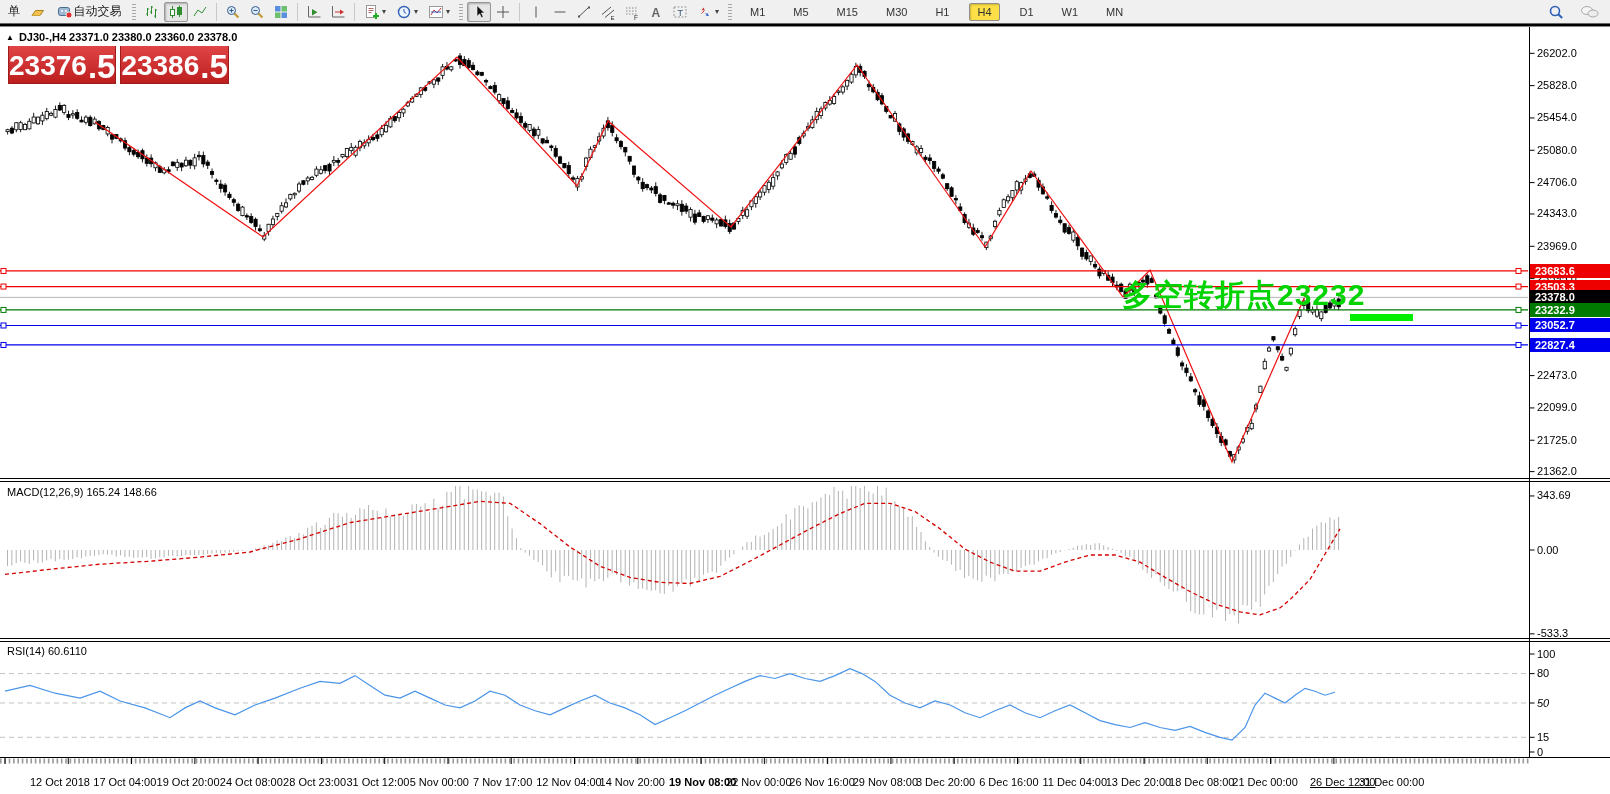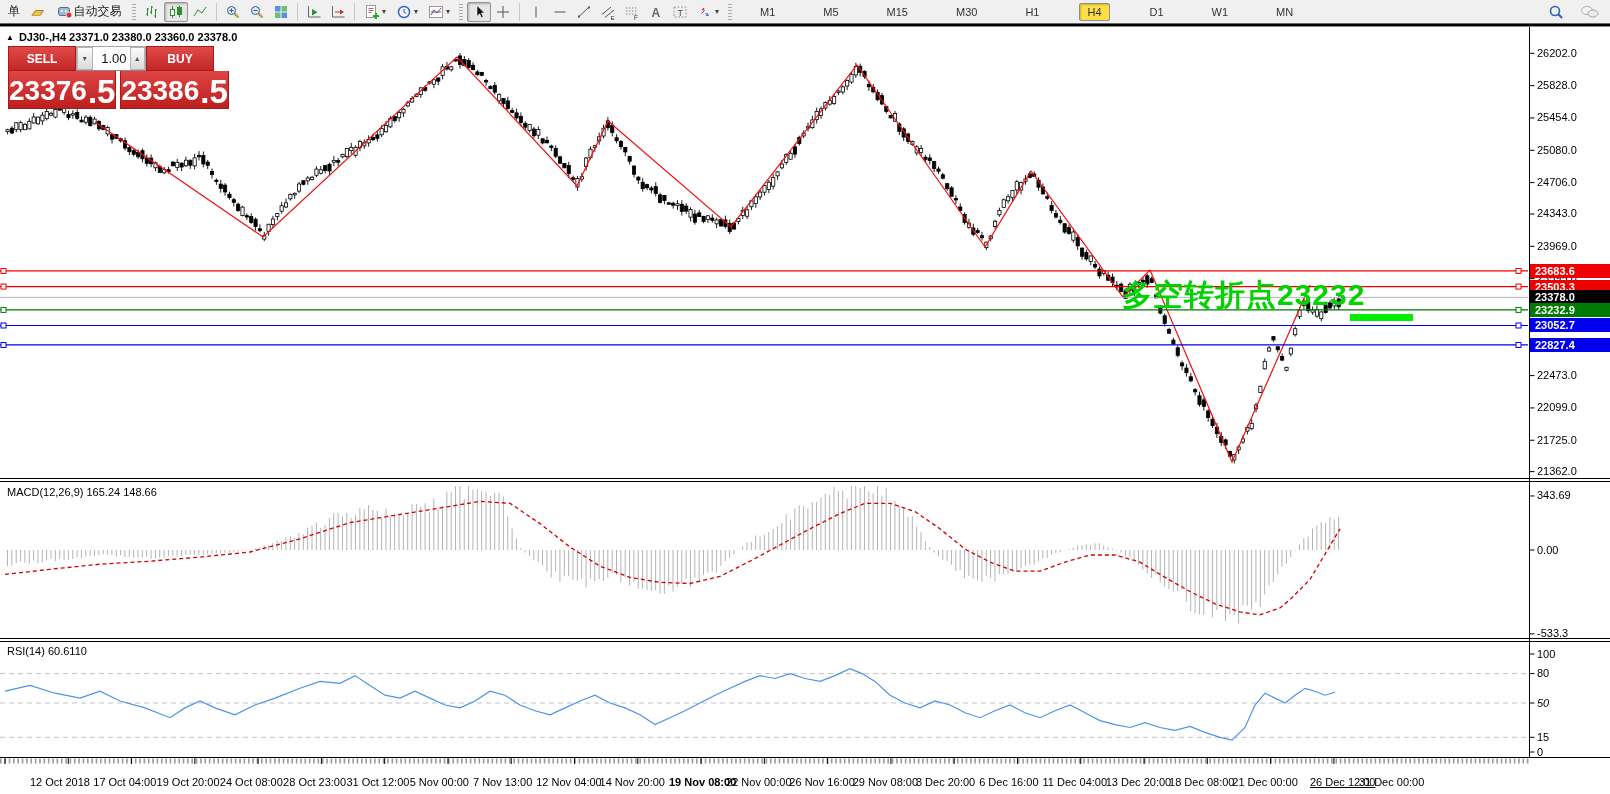--- a/index.html
+++ b/index.html
@@ -8,21 +8,21 @@
 
   
   .toolbar{position:absolute;top:0;left:0;right:0;height:23px;background:#f0f0f0;display:flex;align-items:center;padding-left:2px;z-index:5;}
   .tb-btn{height:20px;min-width:24px;display:flex;align-items:center;justify-content:center;border:1px solid transparent;border-radius:2px;background:transparent;padding:0 1px;flex:0 0 auto;cursor:default;}
   .tb-btn.pressed{background:#e6e6e6;border:1px solid #979797;box-shadow:inset 1px 1px 2px rgba(0,0,0,.25);}
   .tb-btn svg{display:block;}
   .tb-text{font-size:12px;color:#222;white-space:nowrap;}
   .grip{width:4px;height:16px;margin:0 4px;background-image:repeating-linear-gradient(180deg,#ababab 0 1px,transparent 1px 3px);flex:0 0 auto;}
   .sep{width:1px;height:18px;background:#c9c9c9;margin:0 4px;flex:0 0 auto;}
   .caret{font-size:8px;color:#444;margin-left:2px;}
-  .tf-btn{padding:2px 7px;margin:0 16px;font-size:11px;color:#333;border:1px solid transparent;border-radius:2px;background:transparent;flex:0 0 auto;}
+  .tf-btn{padding:2px 7px;margin:0 6px;font-size:11px;color:#333;border:1px solid transparent;border-radius:2px;background:transparent;flex:0 0 auto;}
   .tf-btn.pressed{background:#fde047;border:1px solid #8e8e8e;box-shadow:inset 1px 1px 2px rgba(0,0,0,.2);}
   .toolbar-right{margin-left:auto;display:flex;align-items:center;gap:10px;padding-right:8px;}
   .win-split{position:absolute;top:23px;left:0;right:0;height:4px;background:linear-gradient(180deg,#666 0 1px,#000 1px 3px,#888 3px 4px);z-index:5;}
 
   
   #chart-svg{position:absolute;top:0;left:0;z-index:1;}
   .symbol-title{position:absolute;top:31px;left:6px;z-index:3;font-size:11px;font-weight:bold;color:#000;display:flex;align-items:center;gap:5px;white-space:nowrap;}
   .collapse-tri{font-size:8px;color:#000;}
 
   .trade-panel{position:absolute;top:46px;left:8px;width:208px;z-index:4;}
@@ -1297,37 +1297,20 @@
       <line x1="1270.6" y1="757.5" x2="1270.6" y2="764" stroke="#000"></line>
       <line x1="1333.88" y1="757.5" x2="1333.88" y2="764" stroke="#000"></line>
     </svg>
 
   <div class="symbol-title">
     <span class="collapse-tri">▲</span>
     <span>DJ30-,H4  23371.0 23380.0 23360.0 23378.0</span>
   </div>
 
   <div class="trade-panel">
-    <div class="tp-top">
-      <div class="tp-tab">
-          <span>SELL</span>
-        </div>
-      <div class="tp-lot">
-        <div class="tp-spin">
-            <span>▼</span>
-          </div>
-        <input value="1.00" style="">
-        <div class="tp-spin">
-            <span>▲</span>
-          </div>
-      </div>
-      <div class="tp-tab">
-          <span>BUY</span>
-        </div>
-    </div>
     <div class="tp-prices">
       <div class="tp-price">
         <span class="int">23376</span>
           <span class="frac">.5</span>
       </div>
       <div class="tp-price">
         <span class="int">23386</span>
           <span class="frac">.5</span>
       </div>
     </div>
@@ -1367,21 +1350,21 @@
       <div class="price-tag" style="top: 337.968px; background: rgb(0, 0, 238);">22827.4</div>
     </div>
   <div id="dates">
       <div class="date-label" style="left: 2px;">12 Oct 2018</div>
       <div class="date-label" style="left: 65.28px;">17 Oct 04:00</div>
       <div class="date-label" style="left: 128.56px;">19 Oct 20:00</div>
       <div class="date-label" style="left: 191.84px;">24 Oct 08:00</div>
       <div class="date-label" style="left: 255.12px;">28 Oct 23:00</div>
       <div class="date-label" style="left: 318.4px;">31 Oct 12:00</div>
       <div class="date-label" style="left: 381.68px;">5 Nov 00:00</div>
-      <div class="date-label" style="left: 444.96px;">7 Nov 13:00</div>
+      <div class="date-label" style="left: 444.96px;">7 Nov 17:00</div>
       <div class="date-label" style="left: 508.24px;">12 Nov 04:00</div>
       <div class="date-label" style="left: 571.52px;">14 Nov 20:00</div>
       <div class="date-label" style="left: 641px; font-weight: bold;">19 Nov 08:00</div>
       <div class="date-label" style="left: 698.08px;">22 Nov 00:00</div>
       <div class="date-label" style="left: 761.36px;">26 Nov 16:00</div>
       <div class="date-label" style="left: 824.64px;">29 Nov 08:00</div>
       <div class="date-label" style="left: 887.92px;">3 Dec 20:00</div>
       <div class="date-label" style="left: 951.2px;">6 Dec 16:00</div>
       <div class="date-label" style="left: 1014.48px;">11 Dec 04:00</div>
       <div class="date-label" style="left: 1077.76px;">13 Dec 20:00</div>

